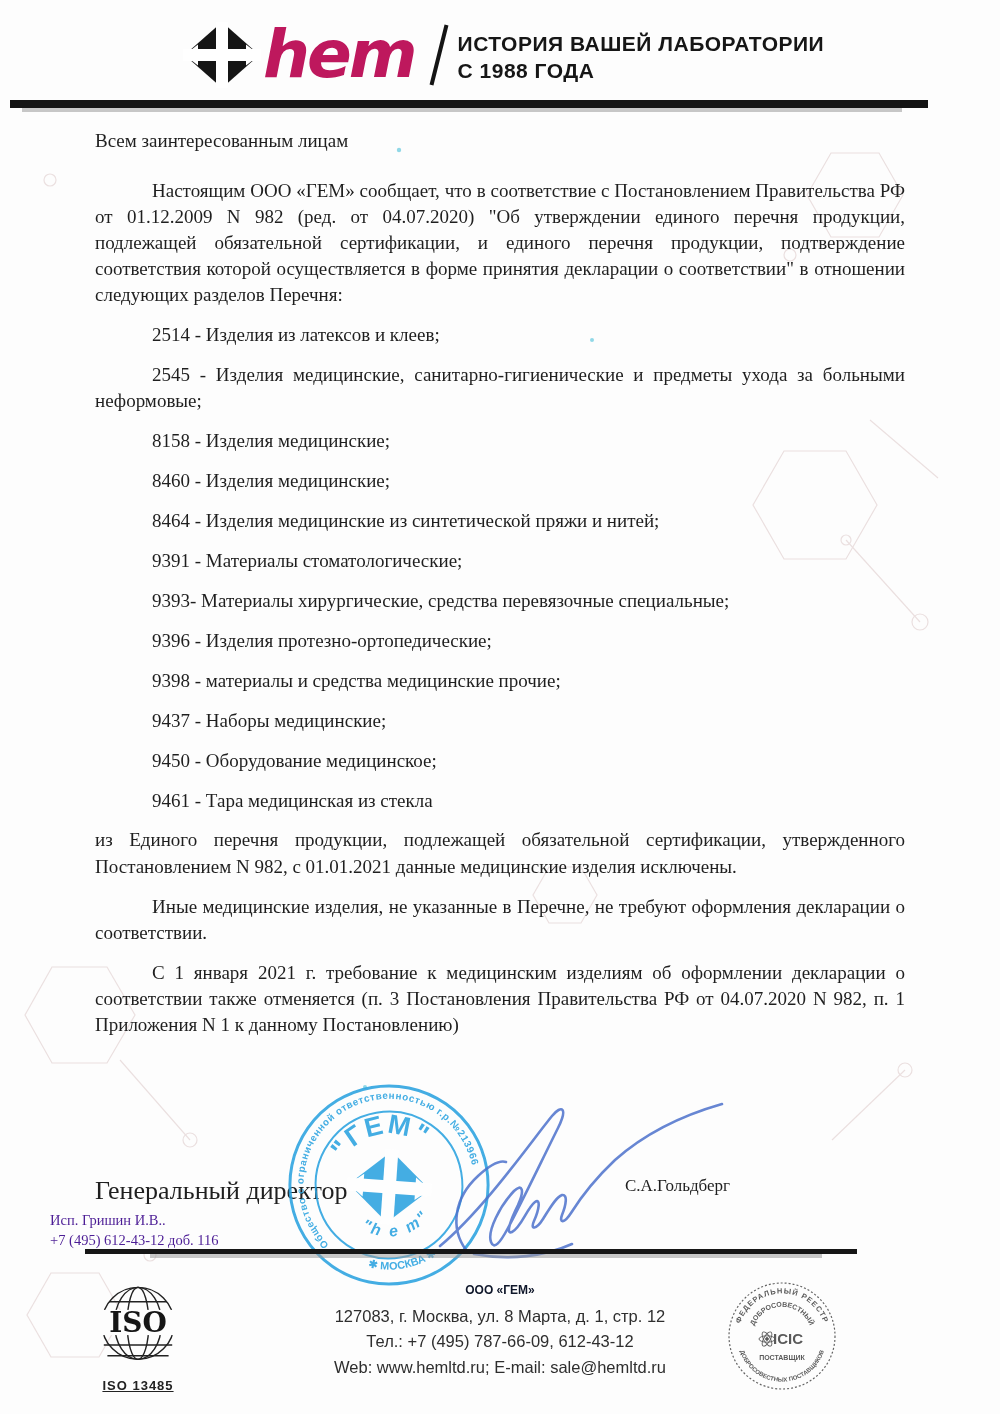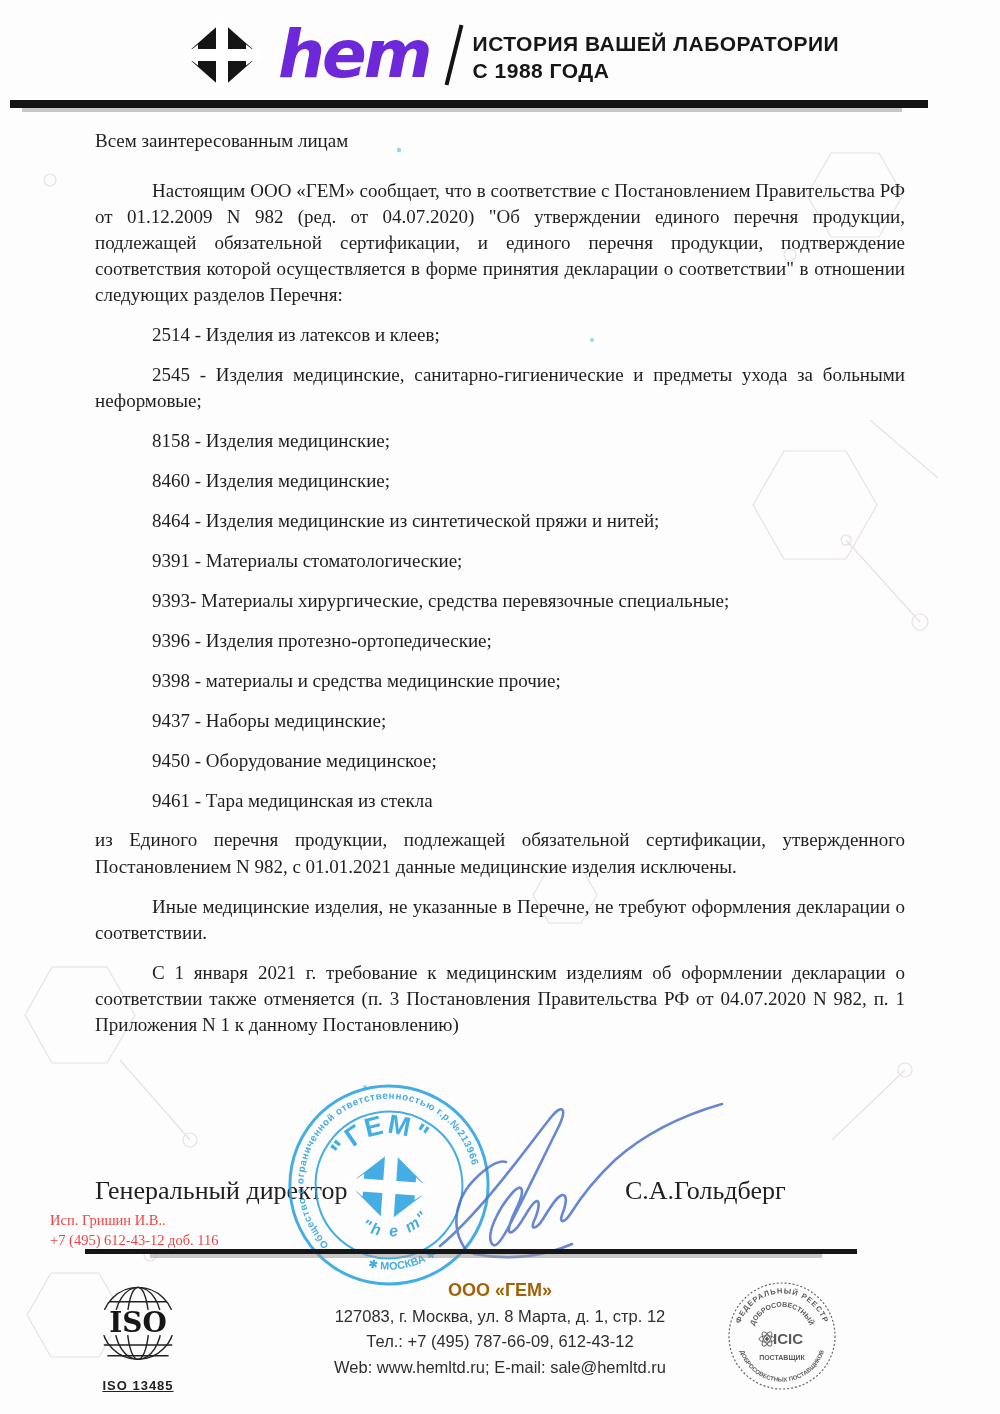--- a/index.html
+++ b/index.html
@@ -7,47 +7,47 @@
   .page{
     position:relative; width:1000px; height:1414px; margin:0 auto;
     background:#fdfdfd; overflow:hidden; color:#1f1f1f;
   }
   
   .header{ position:absolute; top:0; left:0; right:0; height:112px; }
   .logo-row{ position:absolute; top:22px; left:183px; display:flex; align-items:center; }
   .logo-icon{ width:78px; height:66px; }
   .logo-text{
     font-family:"DejaVu Sans", sans-serif; font-style:italic; font-weight:800;
-    font-size:66px; letter-spacing:-3px; color:#6d28d9; line-height:62px; margin-left:17px;
+    font-size:66px; letter-spacing:-3px; color:#be185d; line-height:62px; margin-left:2px;
   }
   .logo-slash{ width:4px; height:62px; background:#141414; transform:rotate(14deg); margin:0 17px 0 22px; }
   .tagline{ font-family:"Liberation Sans", sans-serif; font-weight:700; color:#161616;
     font-size:21px; line-height:27px; letter-spacing:.5px; padding-top:4px; }
   .hrule-top{ position:absolute; top:100px; left:10px; width:918px; height:8px; background:#141414; }
   .hrule-top::after{ content:""; position:absolute; top:8px; left:12px; width:880px; height:4px; background:#9b9b9b; opacity:.55; }
   
   .letter{ position:absolute; top:112px; left:95px; width:810px; font-size:19px; line-height:26px; }
   .ref{ margin-top:28px; }
   .addressee{ margin-top:16px; text-align:left; }
   .para{ margin-top:24px; text-align:justify; text-indent:57px; }
   .item{ margin-top:14px; text-align:justify; text-indent:57px; }
   .bold-para{ margin-top:12px; text-align:justify; font-weight:normal; line-height:27px; }
   .note{ margin-top:14px; text-align:justify; text-indent:57px; }
   
   .sig-title{ position:absolute; top:1176px; left:95px; font-size:26px; }
-  .sig-name { position:absolute; top:1176px; left:625px; font-size:26px; }
-  .executor { position:absolute; top:1210px; left:50px; font-size:14.5px; line-height:20px; color:#ef4444; }
+  .sig-name { position:absolute; top:1176px; left:625px; font-size:17px; }
+  .executor { position:absolute; top:1210px; left:50px; font-size:14.5px; line-height:20px; color:#4c1d95; }
   .stamp{ position:absolute; top:1076px; left:280px; width:218px; height:218px; transform:rotate(-10deg); opacity:.88; }
   .signature-svg{ position:absolute; top:1098px; left:430px; width:302px; height:162px; }
   .hrule-bottom{ position:absolute; top:1249px; left:85px; width:772px; height:5px; background:#161616; }
   .hrule-bottom::after{ content:""; position:absolute; top:5px; left:65px; width:672px; height:4px; background:#9b9b9b; opacity:.55; }
   
   .footer-center{ position:absolute; top:1278px; left:250px; width:500px; text-align:center;
     font-family:"Liberation Sans", sans-serif; color:#2e2e2e; line-height:25.5px; font-size:16.5px; }
-  .footer-center .company{ font-weight:700; font-size:18px; color:#a16207; }
+  .footer-center .company{ font-weight:700; font-size:12px; color:#0f172a; }
   .iso-block{ position:absolute; top:1282px; left:72px; width:132px; text-align:center; }
   .iso-caption{ font-family:"Liberation Sans", sans-serif; font-weight:700; font-size:13px;
     letter-spacing:1px; color:#222; margin-top:2px;text-decoration:underline; }
   .icic-seal{ position:absolute; top:1280px; left:726px; width:112px; height:112px; opacity:.85; }
   
   .watermarks{ position:absolute; inset:0; pointer-events:none; }
 </style>
 </head>
 <body>
 

